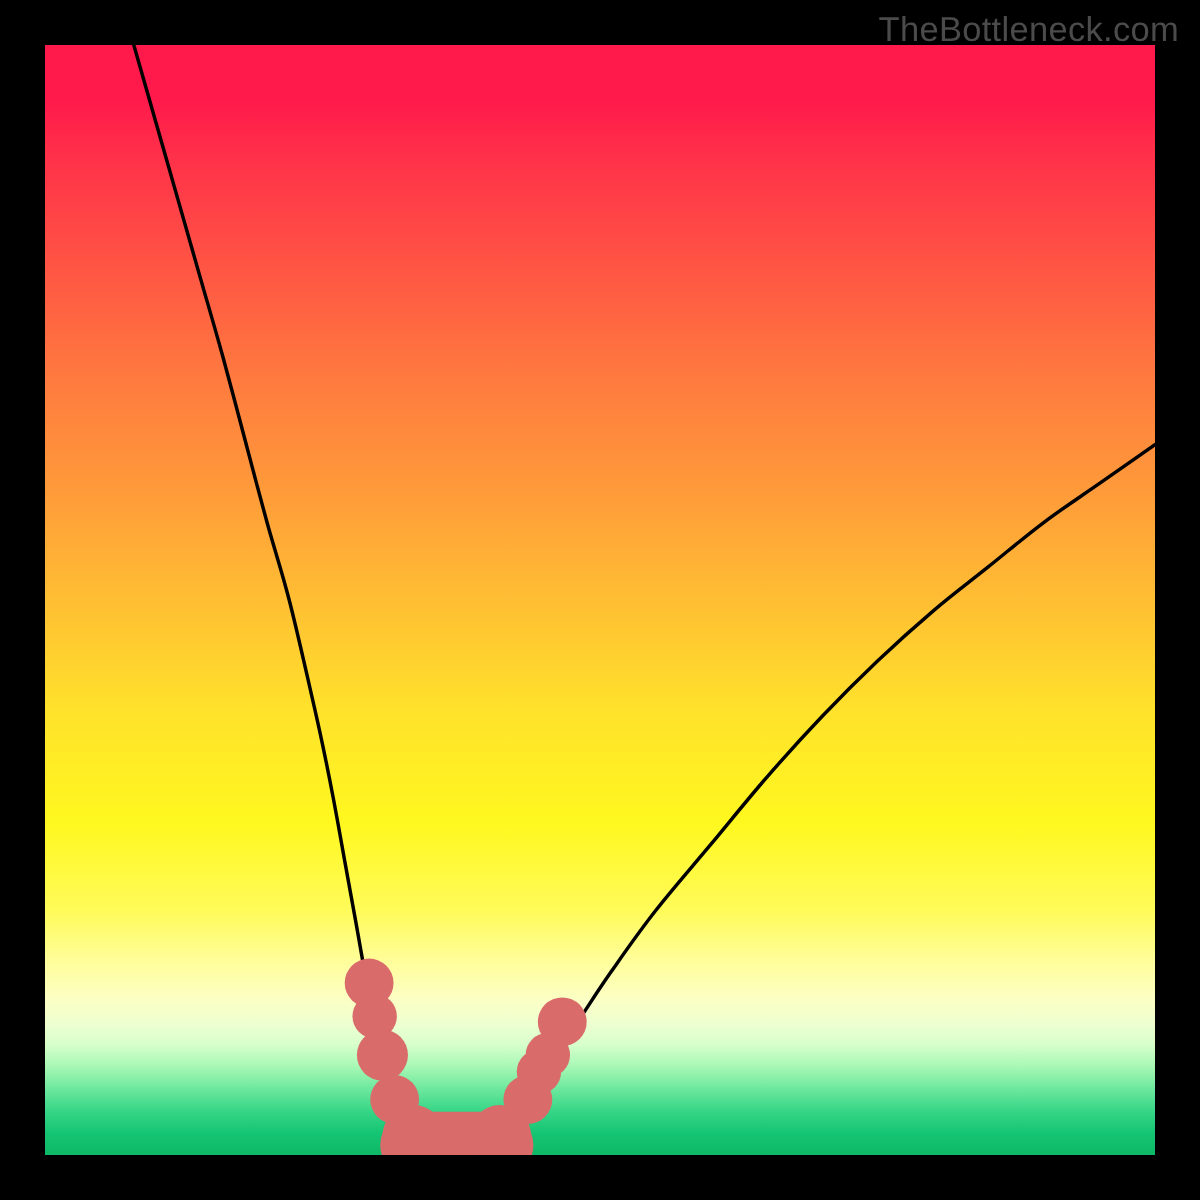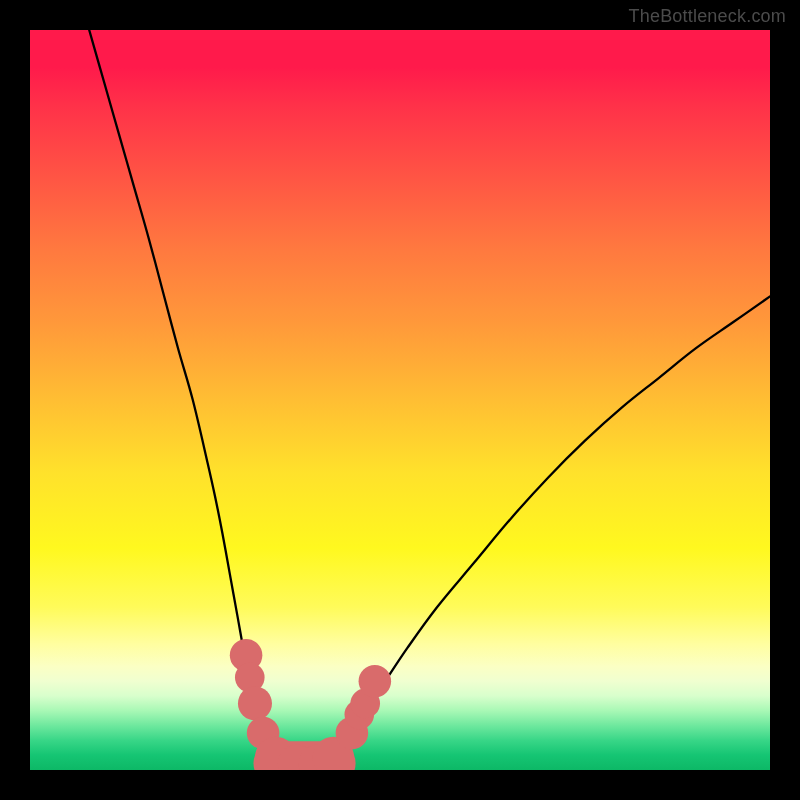--- a/index.html
+++ b/index.html
@@ -52,21 +52,21 @@
   }
   .svg-layer {
     position: absolute;
     inset: 0;
   }
   .watermark {
     position: absolute;
     top: 6px;
     right: 14px;
     color: #4b4b4b;
-    font-size: 18px;
+    font-size: 23px;
     font-weight: 400;
     letter-spacing: 0.2px;
     user-select: none;
   }
 </style>
 </head>
 <body>
 
 <div class="frame">
 

